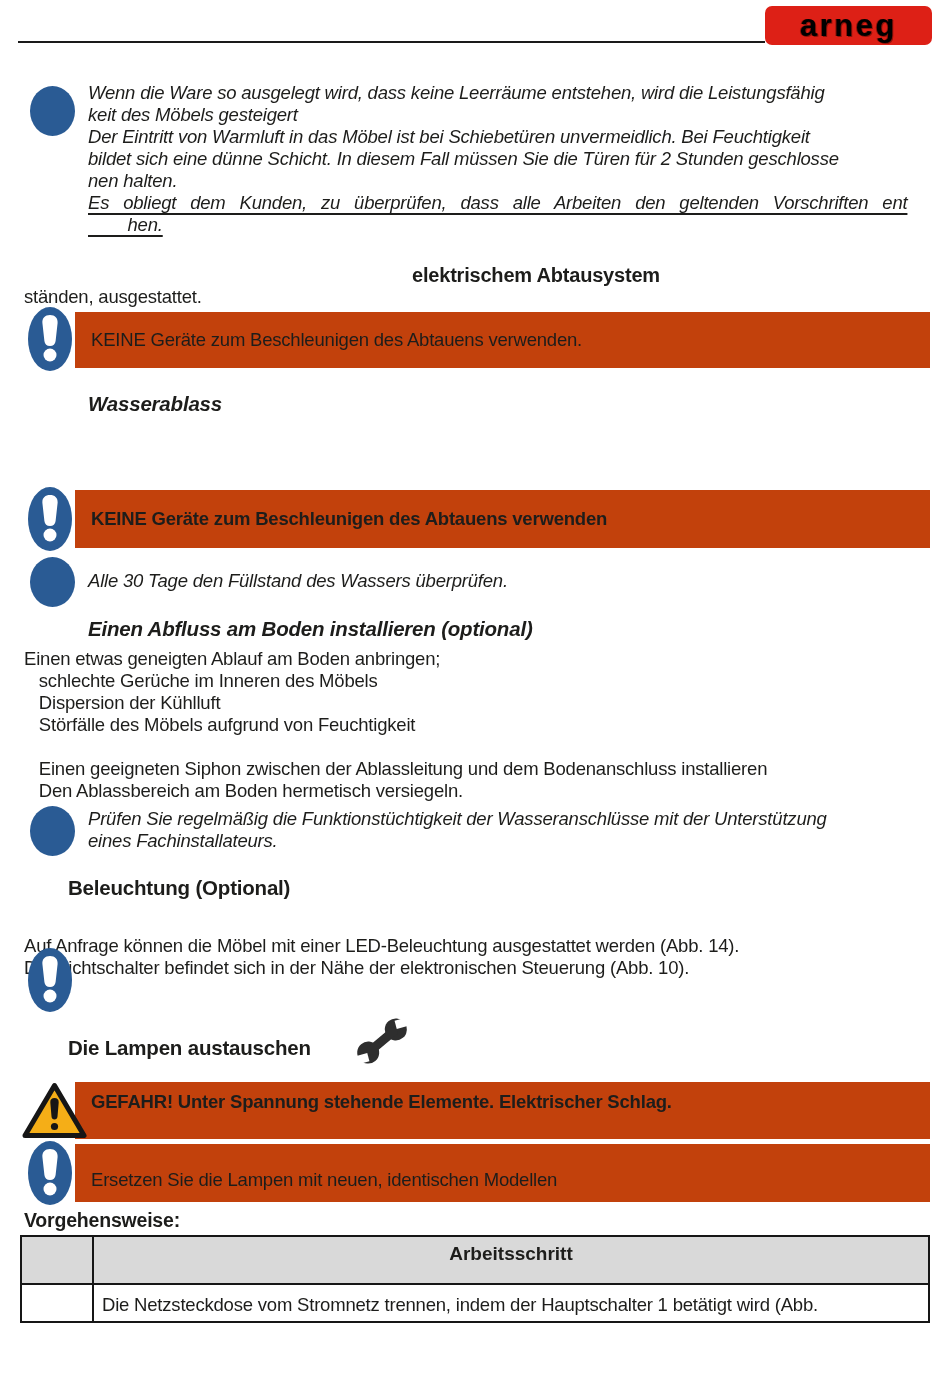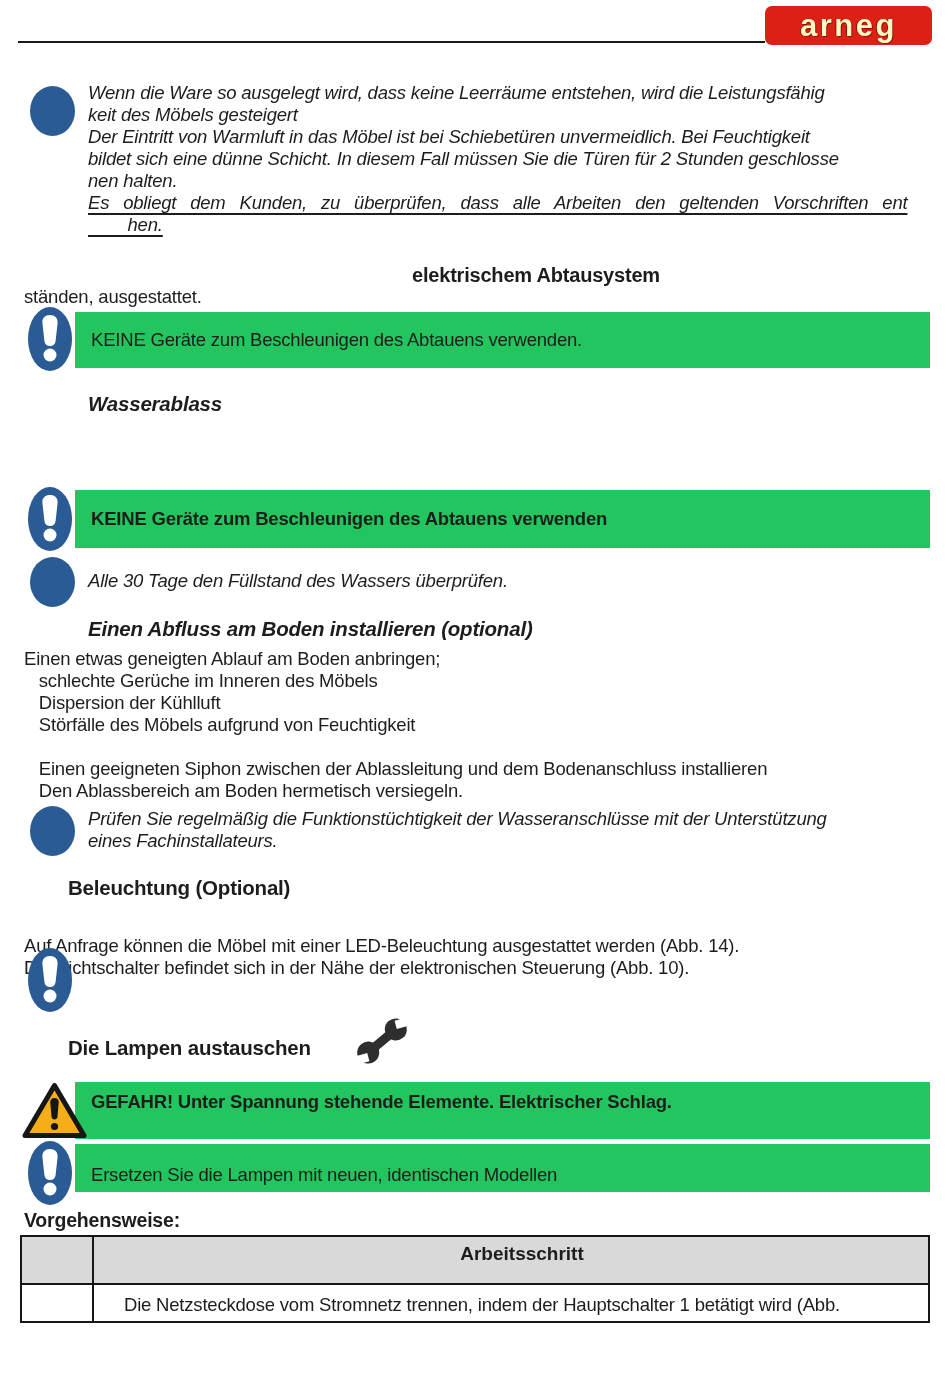--- a/index.html
+++ b/index.html
@@ -13,38 +13,38 @@
   .b   { font-weight:bold; }
   .body-text { font-size:18.5px; line-height:22px; letter-spacing:-0.2px; }
   .body-text-lg { font-size:18.5px; line-height:22.4px; letter-spacing:-0.2px; }
   .ul {
     text-decoration:underline; text-decoration-thickness:1.5px; text-underline-offset:3.5px;
   }
   .ul-just { word-spacing:9px; }
   .h-rule { border-top:2px solid #1a1a1a; }
   .logo {
     background:#dd2016; border-radius:7px; display:flex; align-items:center; justify-content:center;
-    color:#fef9c3; font-weight:bold; font-size:31px; letter-spacing:2.5px;
+    color:#000000; font-weight:bold; font-size:31px; letter-spacing:2.5px;
     text-shadow:1px 1px 0 #8f1209, -1px 0 0 #8f1209;
   }
   .info-icon { background:#2a5b94; border-radius:50%; }
   .graybox {
-    position:absolute; left:75px; width:855px; background:#22c55e;
+    position:absolute; left:75px; width:855px; background:#c2410c;
     display:flex; align-items:center;
   }
   .graybox .bx-text { padding-left:16px; font-size:18.5px; letter-spacing:-0.2px; }
   .title-it { font-weight:bold; font-style:italic; font-size:20.5px; letter-spacing:-0.2px; }
   .title-b  { font-weight:bold; font-size:20.5px; letter-spacing:-0.2px; }
   .center-head { font-weight:bold; font-size:20px; letter-spacing:-0.2px; }
   .proc-table { position:absolute; left:20px; top:1235px; width:906px; border:2px solid #161616; }
   .pt-row { display:flex; }
   .pt-row.hdr { background:#d9d9d9; height:46px; border-bottom:2px solid #161616; }
   .pt-row.bdy { height:36px; background:#ffffff; }
   .pt-cell-num { width:70px; flex:none; border-right:2px solid #161616; }
-  .pt-cell-desc { flex:1;margin-left:22px; }
+  .pt-cell-desc { flex:1; }
   .pt-row.hdr .pt-cell-desc { text-align:center; font-weight:bold; font-size:19px; padding-top:6px; }
   .pt-row.bdy .pt-cell-desc { font-size:18.5px; letter-spacing:-0.2px; padding:9px 0 0 8px; }
 </style>
 </head>
 <body>
 
 <div class="page">
 
   <div class="abs h-rule" style="left:18px; top:41px; width:747px; height:0;"></div>
   <div class="abs logo" style="left:765px; top:6px; width:167px; height:39px;">
@@ -134,21 +134,21 @@
     <span class="bx-text b" style="padding-top:9px;">GEFAHR! Unter Spannung stehende Elemente. Elektrischer Schlag.</span>
   </div>
   <div class="abs" style="left:21px; top:1081px;">
     <svg width="67" height="59" viewBox="0 0 67 59">
       <path d="M33.5 4.5 L63 54.5 L4 54.5 Z" fill="#f5ae17" stroke="#161616" stroke-width="5" stroke-linejoin="round"></path>
       <path d="M33.5 17 c2.8 0 4.4 1.7 4.2 4.4 l-1.2 14.2 c-0.15 1.8 -1.3 3 -3 3 s-2.85 -1.2 -3 -3 L29.3 21.4 C29.1 18.7 30.7 17 33.5 17 Z" fill="#161616"></path>
       <circle cx="33.5" cy="45.5" r="3.6" fill="#161616"></circle>
     </svg>
   </div>
 
-  <div class="graybox" style="top:1144px; height:48px;">
+  <div class="graybox" style="top:1144px; height:58px;">
     <span class="bx-text" style="padding-top:14px;">Ersetzen Sie die Lampen mit neuen, identischen Modellen</span>
   </div>
   <div class="abs" style="left:27px; top:1140px;">
     <svg width="46" height="66" viewBox="0 0 46 66">
       <ellipse cx="23" cy="33" rx="22" ry="32" fill="#2a5b94"></ellipse>
       <path d="M23 9 c5 0 8 3 7.6 8 l-2 18 c-0.3 3 -2.4 5 -5.6 5 s-5.3 -2 -5.6 -5 l-2 -18 C15 12 18 9 23 9 Z" fill="#ffffff"></path>
       <circle cx="23" cy="49" r="6.5" fill="#ffffff"></circle>
     </svg>
   </div>
 

